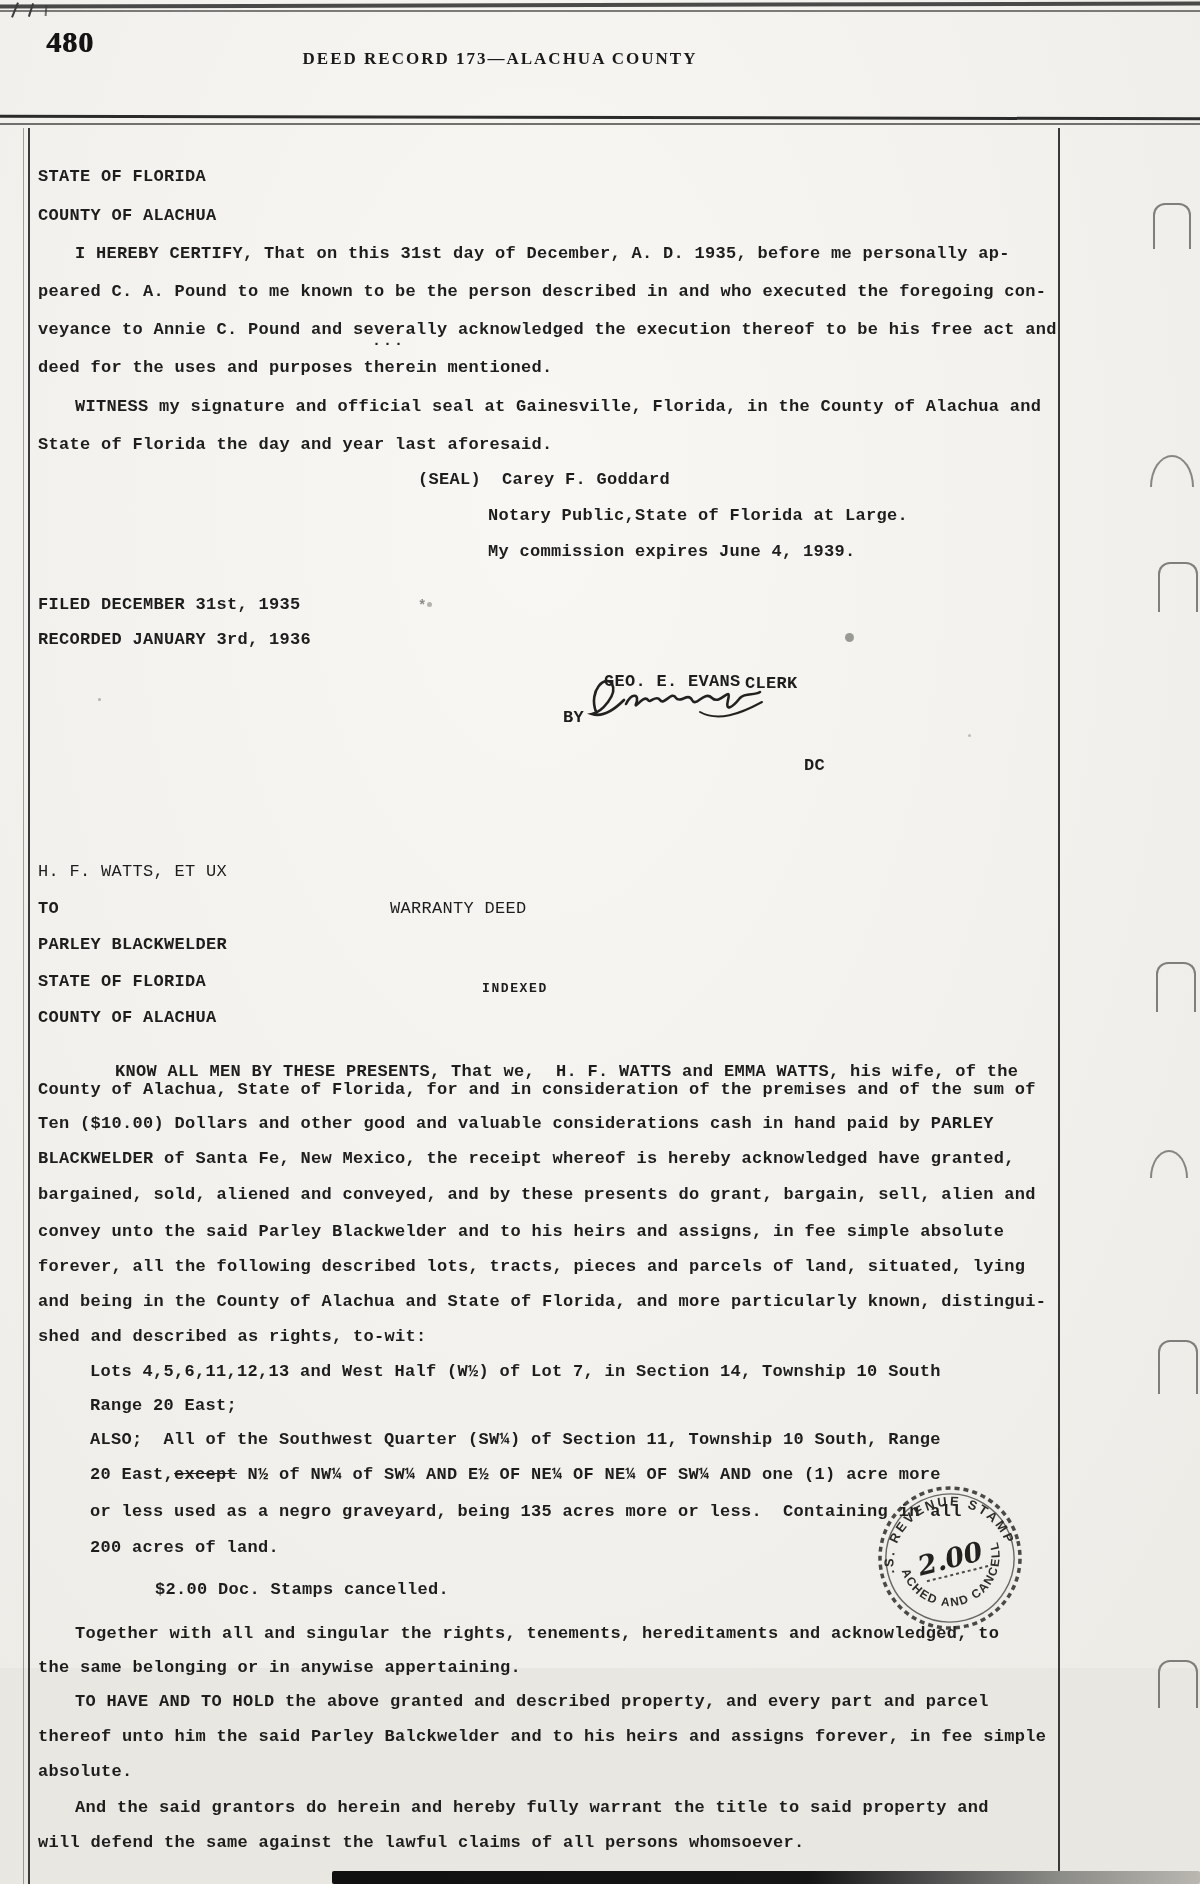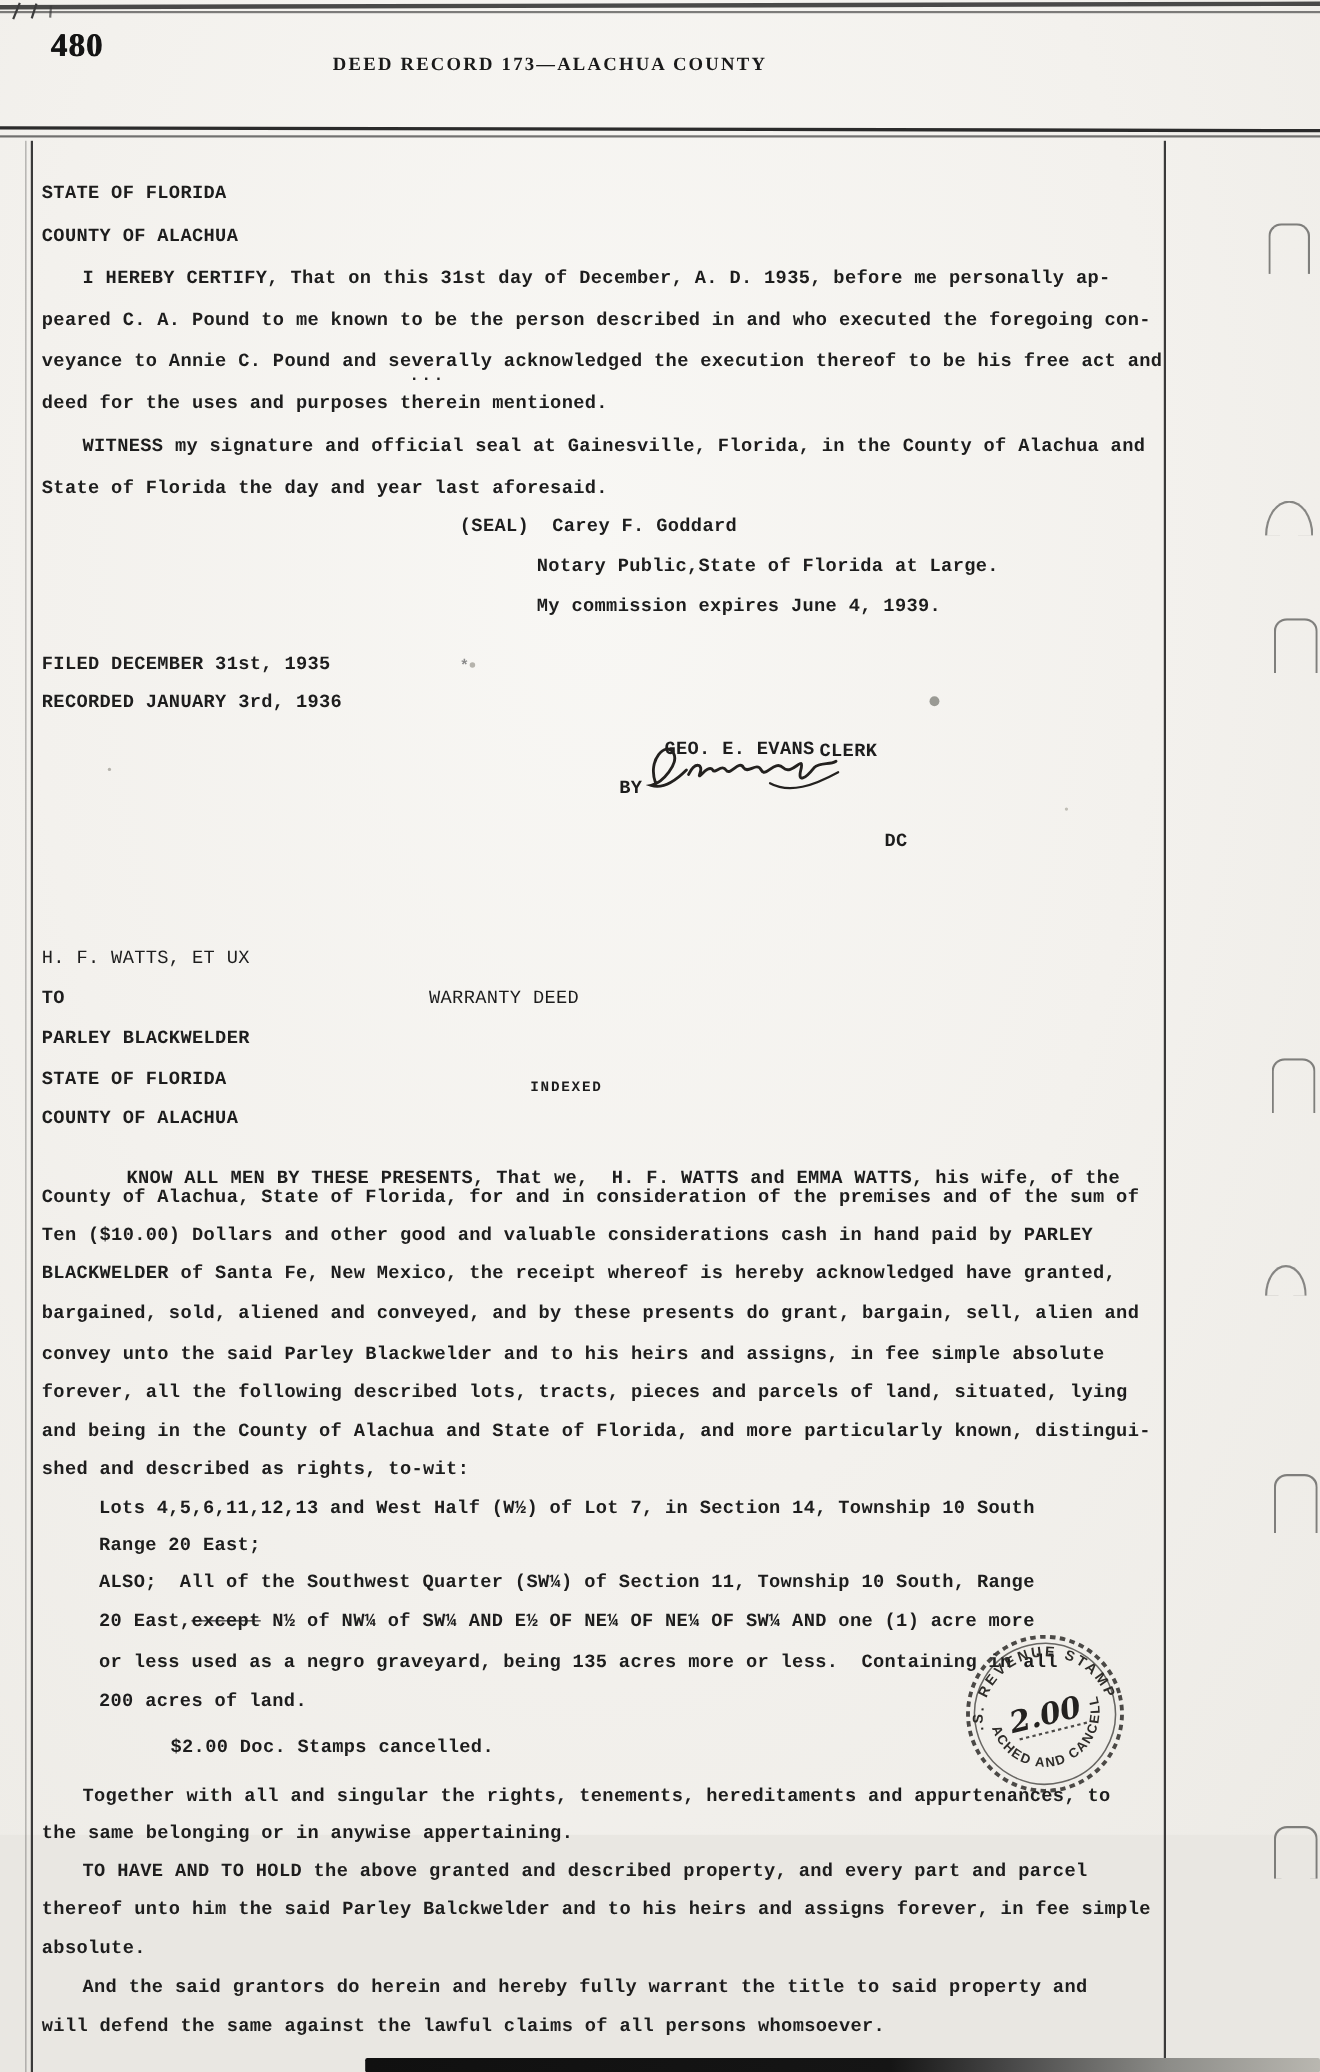--- a/index.html
+++ b/index.html
@@ -87,21 +87,21 @@
       <div class="tline" style="left: 38px; top: 1255px;">forever, all the following described lots, tracts, pieces and parcels of land, situated, lying</div>
       <div class="tline" style="left: 38px; top: 1290px;">and being in the County of Alachua and State of Florida, and more particularly known, distingui-</div>
       <div class="tline" style="left: 38px; top: 1325px;">shed and described as rights, to-wit:</div>
       <div class="tline" style="left: 90px; top: 1360px;">Lots 4,5,6,11,12,13 and West Half (W½) of Lot 7, in Section 14, Township 10 South</div>
       <div class="tline" style="left: 90px; top: 1394px;">Range 20 East;</div>
       <div class="tline" style="left: 90px; top: 1428px;">ALSO;  All of the Southwest Quarter (SW¼) of Section 11, Township 10 South, Range</div>
       <div class="tline" style="left: 90px; top: 1463px;"><span>20 East,</span><span class="strike">except</span><span> N½ of NW¼ of SW¼ AND E½ OF NE¼ OF NE¼ OF SW¼ AND one (1) acre more</span></div>
       <div class="tline" style="left: 90px; top: 1500px;">or less used as a negro graveyard, being 135 acres more or less.  Containing in all</div>
       <div class="tline" style="left: 90px; top: 1536px;">200 acres of land.</div>
       <div class="tline" style="left: 155px; top: 1578px;">$2.00 Doc. Stamps cancelled.</div>
-      <div class="tline" style="left: 75px; top: 1622px;">Together with all and singular the rights, tenements, hereditaments and appurtenances, to</div>
+      <div class="tline" style="left: 75px; top: 1622px;">Together with all and singular the rights, tenements, hereditaments and acknowledged, to</div>
       <div class="tline" style="left: 38px; top: 1656px;">the same belonging or in anywise appertaining.</div>
       <div class="tline" style="left: 75px; top: 1690px;">TO HAVE AND TO HOLD the above granted and described property, and every part and parcel</div>
       <div class="tline" style="left: 38px; top: 1725px;">thereof unto him the said Parley Balckwelder and to his heirs and assigns forever, in fee simple</div>
       <div class="tline" style="left: 38px; top: 1760px;">absolute.</div>
       <div class="tline" style="left: 75px; top: 1796px;">And the said grantors do herein and hereby fully warrant the title to said property and</div>
       <div class="tline" style="left: 38px; top: 1831px;">will defend the same against the lawful claims of all persons whomsoever.</div>
     </div>
 
   <div id="clerk-block">
     <span style="left:560px;top:670px;margin-left:44px;">GEO. E. EVANS</span>

